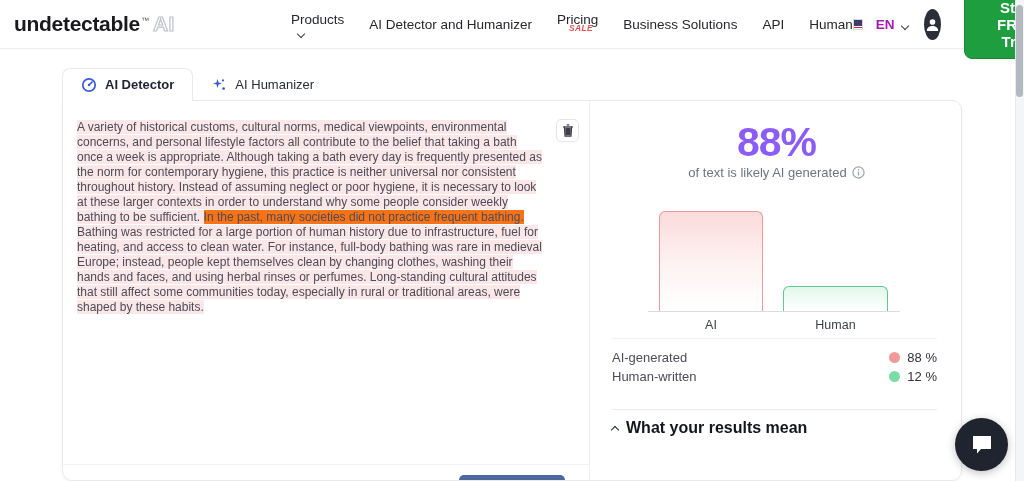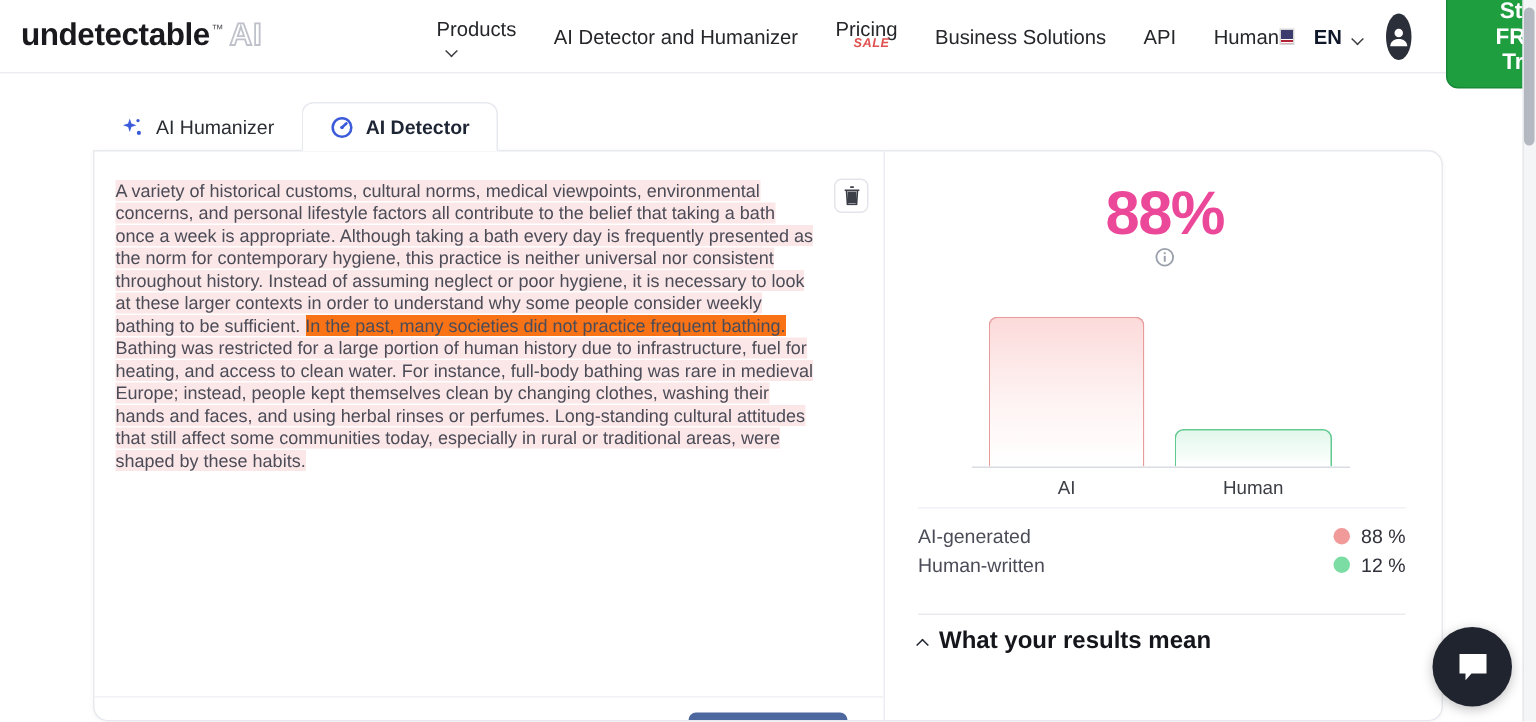--- a/index.html
+++ b/index.html
@@ -17,21 +17,21 @@
   .nav { display:flex; align-items:center; gap:25px; margin-left:116px; }
   .nav-item { font-size:13.5px; color:#26272b; cursor:pointer; display:flex; align-items:flex-start; white-space:nowrap;flex-direction:column; }
   .chev { width:6px; height:6px; border-right:1.6px solid #3c3d42; border-bottom:1.6px solid #3c3d42;
     display:inline-block; transform:rotate(45deg); margin:4px 0 0 7px; }
   .chev-up { transform:rotate(-135deg); margin:4px 8px 0 0; border-color:#1f2430; }
   .sale { font-size:8.5px; font-weight:700; color:#e05252; margin-left:12px; position:relative; top:-4px; letter-spacing:0.3px;font-style:italic; }
   .nav-right { display:flex; align-items:center; margin-left:auto; gap:13px; }
   .flag { width:17px; height:11px; position:relative; border:0.5px solid #d6d6d6;
     background:repeating-linear-gradient(180deg,#b22234 0 1.1px,#fff 1.1px 2.2px); }
   .flag::before { content:""; position:absolute; left:0; top:0; width:8px; height:6px; background:#3c3b6e; }
-  .lang { display:flex; align-items:center; font-size:13.5px; font-weight:600; color:#0f172a; cursor:pointer; }
+  .lang { display:flex; align-items:center; font-size:13.5px; font-weight:600; color:#a21caf; cursor:pointer; }
   .avatar { width:31px; height:31px; border-radius:50%; background:#2b2f3a; display:flex;
     align-items:center; justify-content:center; cursor:pointer; margin-left:3px; }
   .cta-btn { margin-left:10px; background:#1f9e40; border:1px solid #18carved8a35; border:1px solid #188a37;
     color:#fff; font-weight:700; font-size:15px; padding:8px 22px; border-radius:8px; cursor:pointer;
     font-family:inherit; }
 
   
   .tabs { position:absolute; top:68px; left:62px; display:flex; z-index:4; }
   .tab { height:33px; display:flex; align-items:center; gap:8px; padding:0 18px;
     font-size:13px; cursor:pointer; color:#2a2c33; border-radius:8px 8px 0 0; }
@@ -50,21 +50,21 @@
   .text-panel { position:absolute; left:0; top:0; width:526px; height:363px; padding:19px 46px 10px 14px; }
   .doc-text { font-size:12px; line-height:15px; color:#4b4c58; }
   .hl-ai { background:#fbe7e7; }
   .hl-human { background:#f97316; }
   .trash-btn { position:absolute; top:18px; right:10px; width:23px; height:23px; border:1px solid #e3e5ea;
     border-radius:5px; background:#fff; display:flex; align-items:center; justify-content:center; cursor:pointer; }
 
   
   .results-panel { position:absolute; left:527px; top:0; width:373px; height:381px; }
   .pct { position:absolute; top:18px; left:0; width:100%; text-align:center;
-    font-size:41px; font-weight:800; color:#ec4899; letter-spacing:-1px; }
+    font-size:41px; font-weight:800; color:#8b5cf6; letter-spacing:-1px; }
   .pct-sub { position:absolute; top:64px; left:0; width:100%; text-align:center; font-size:13px; color:#6f7480;
     display:flex; align-items:center; justify-content:center; gap:5px; }
   .axis { position:absolute; left:58px; top:210px; width:252px; height:1px; background:#d9dce2; }
   .bar { position:absolute; border-radius:6px 6px 0 0; }
   .bar-ai { left:69px; width:104px; bottom:171px; border:1px solid #e89b9b; border-bottom:none;
     background:linear-gradient(180deg,#fcdada 0%,#fef3f3 55%,#ffffff 100%); }
   .bar-human { left:193px; width:105px; bottom:171px; border:1px solid #5fc98e; border-bottom:none;
     background:linear-gradient(180deg,#e2f7ec 0%,#f6fdf9 70%,#ffffff 100%); }
   .bar-label { position:absolute; top:217px; font-size:12.5px; color:#3d3f47; text-align:center; }
   .bar-label.ai { left:69px; width:104px; }
@@ -128,60 +128,61 @@
       <svg width="17" height="17" viewBox="0 0 24 24">
         <circle cx="12" cy="8.5" r="4" fill="#fff"></circle>
         <path d="M4 21c0-4.5 3.6-7 8-7s8 2.5 8 7z" fill="#fff"></path>
       </svg>
     </span>
     <button class="cta-btn">Start FREE Trial</button>
   </div>
 </div>
 
 <div class="tabs">
+  <div class="tab active">
+    <span class="tab-icon">
+      <svg width="16" height="16" viewBox="0 0 16 16" fill="none">
+        <circle cx="8" cy="8" r="6.2" stroke="#3b5bdb" stroke-width="1.7"></circle>
+        <path d="M8 8 L11 5.2" stroke="#3b5bdb" stroke-width="1.7" stroke-linecap="round"></path>
+        <circle cx="8" cy="8" r="1.2" fill="#3b5bdb"></circle>
+      </svg>
+    </span>
+    <span>AI Detector</span>
+  </div>
   <div class="tab">
     <span class="tab-icon">
       <svg width="16" height="16" viewBox="0 0 16 16" fill="#3b5bdb">
         <path d="M6.5 2 L7.6 5.4 L11 6.5 L7.6 7.6 L6.5 11 L5.4 7.6 L2 6.5 L5.4 5.4 Z"></path>
         <circle cx="12" cy="3.4" r="1.1"></circle>
         <circle cx="12.6" cy="11.6" r="1.4"></circle>
       </svg>
     </span>
     <span>AI Humanizer</span>
   </div>
-  <div class="tab active">
-    <span class="tab-icon">
-      <svg width="16" height="16" viewBox="0 0 16 16" fill="none">
-        <circle cx="8" cy="8" r="6.2" stroke="#3b5bdb" stroke-width="1.7"></circle>
-        <path d="M8 8 L11 5.2" stroke="#3b5bdb" stroke-width="1.7" stroke-linecap="round"></path>
-        <circle cx="8" cy="8" r="1.2" fill="#3b5bdb"></circle>
-      </svg>
-    </span>
-    <span>AI Detector</span>
-  </div>
 </div>
 
 <div class="card">
   <div class="v-divider"></div>
 
   <div class="text-panel">
     <div class="doc-text">
       <span class="hl-ai">A variety of historical customs, cultural norms, medical viewpoints, environmental concerns, and personal lifestyle factors all contribute to the belief that taking a bath once a week is appropriate.  Although taking a bath every day is frequently presented as the norm for contemporary hygiene, this practice is neither universal nor consistent throughout history.  Instead of assuming neglect or poor hygiene, it is necessary to look at these larger contexts in order to understand why some people consider weekly bathing to be sufficient.  </span><span class="hl-human">In the past, many societies did not practice frequent bathing.</span><span class="hl-ai">  Bathing was restricted for a large portion of human history due to infrastructure, fuel for heating, and access to clean water.  For instance, full-body bathing was rare in medieval Europe; instead, people kept themselves clean by changing clothes, washing their hands and faces, and using herbal rinses or perfumes.  Long-standing cultural attitudes that still affect some communities today, especially in rural or traditional areas, were shaped by these habits.</span>
     </div>
     <div class="trash-btn">
       <svg width="12" height="13" viewBox="0 0 14 16">
         <path d="M1 3.5 H13 M5.5 1 H8.5 M2.5 3.5 L3.3 15 H10.7 L11.5 3.5" stroke="#3c3f48" stroke-width="1.4" fill="none"></path>
         <rect x="3.6" y="4.5" width="6.8" height="9.5" fill="#3c3f48"></rect>
       </svg>
     </div>
   </div>
 
   <div class="results-panel">
     <div class="pct">88%</div>
     <div class="pct-sub">
+      <span>of text is likely AI generated</span>
       <svg width="13" height="13" viewBox="0 0 14 14">
         <circle cx="7" cy="7" r="6" stroke="#9aa0ab" stroke-width="1.3" fill="none"></circle>
         <rect x="6.3" y="6" width="1.4" height="4.2" fill="#9aa0ab"></rect>
         <rect x="6.3" y="3.4" width="1.4" height="1.4" fill="#9aa0ab"></rect>
       </svg>
     </div>
 
     <div class="bar bar-ai" style="height: 100px;"></div>
     <div class="bar bar-human" style="height: 25px;"></div>
     <div class="axis"></div>

